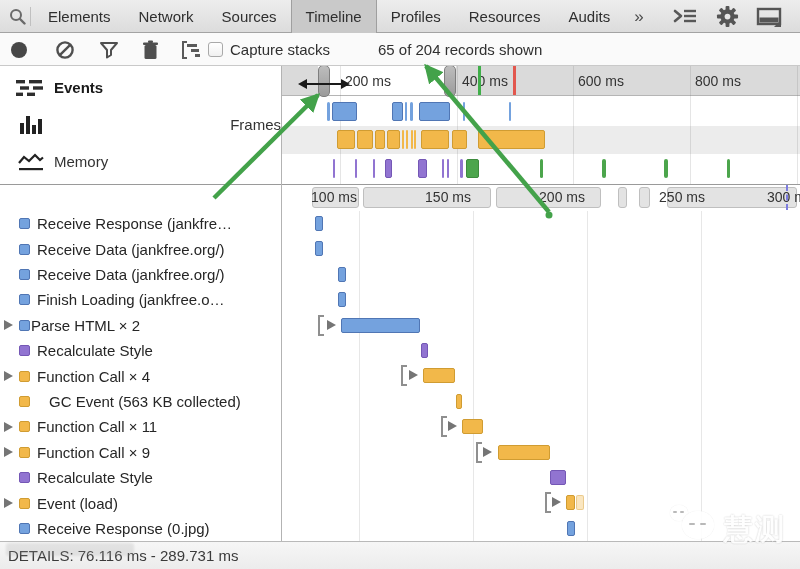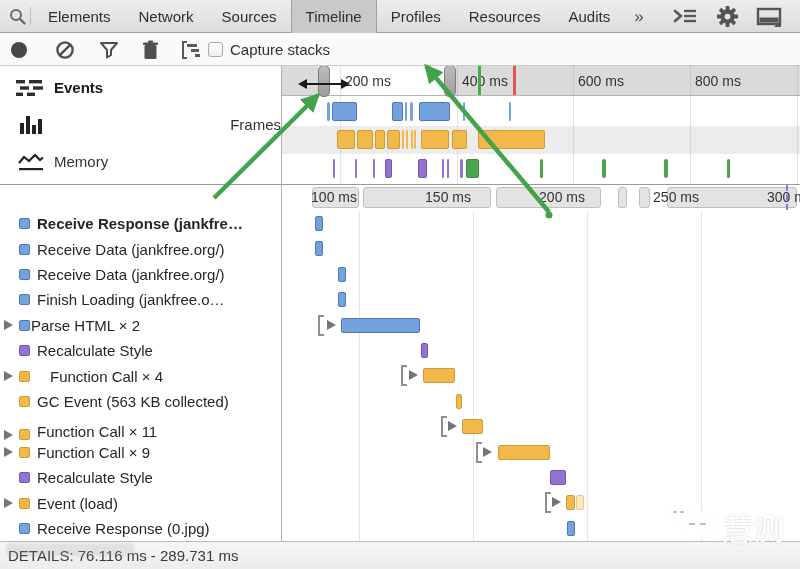--- a/index.html
+++ b/index.html
@@ -164,20 +164,21 @@
     <div class="abs" style="left:181px;top:8px;">
       <svg width="26" height="18" viewBox="0 0 26 18">
         <path d="M6,1 L2,1 L2,17 L6,17" fill="none" stroke="#5a5a5a" stroke-width="2"></path>
         <rect x="6" y="3" width="10" height="3" fill="#5a5a5a"></rect>
         <rect x="10" y="8" width="8" height="3" fill="#5a5a5a"></rect>
         <rect x="14" y="13" width="5" height="3" fill="#5a5a5a"></rect>
       </svg>
     </div>
     <div class="abs checkbox" style="left:208px;top:42px;top:9px;"></div>
     <div class="abs tool-label" style="left:230px;top:0;">Capture stacks</div>
+    <div class="abs tool-label" style="left:378px;top:0;">65 of 204 records shown</div>
   </div>
 
   <div class="abs side-indicator"></div>
   <div class="abs" id="mode-list" style="left:0;top:66px;width:281px;height:119px;background:#fff;">
       <div class="mode-item" style="position: absolute; left: 0px; top: 3px; width: 281px; height: 37px;">
         <span style="margin-left: 15px; width: 32px; display: flex; justify-content: center;">
           <svg width="30" height="18" viewBox="0 0 30 18">
             <rect x="0" y="1" width="9" height="3.4" fill="#2e2e2e"></rect>
             <rect x="13" y="1" width="13" height="3.4" fill="#2e2e2e"></rect>
             <rect x="4" y="7.3" width="9" height="3.4" fill="#2e2e2e"></rect>
@@ -204,21 +205,21 @@
           <svg width="26" height="19" viewBox="0 0 26 19">
             <polyline points="1,11 6,5 11,9 17,3 22,8 25,5.5" fill="none" stroke="#222" stroke-width="2.2"></polyline>
             <rect x="1" y="16" width="24" height="2.2" fill="#222"></rect>
           </svg>
         </span>
         <span class="mode-label" style="margin-left: 7px;">Memory</span>
       </div>
     </div>
 
   <div class="abs" id="records-list" style="left:0;top:211px;width:281px;height:330px;background:#fff;overflow:hidden;">
-      <div class="record-row" style="position: absolute; left: 0px; top: 0px; width: 281px; height: 25.4px; font-weight: bold;">
+      <div class="record-row" style="position: absolute; left: 0px; top: 0px; width: 281px; height: 25.4px;">
         <span class="sq" style="background: rgb(116, 162, 222); border: 1px solid rgb(80, 118, 180); margin-left: 19px;"></span>
         <span class="record-label" style="margin-left: 7px;">Receive Response (jankfre…</span>
       </div>
       <div class="record-row" style="position: absolute; left: 0px; top: 25.4px; width: 281px; height: 25.4px;">
         <span class="sq" style="background: rgb(116, 162, 222); border: 1px solid rgb(80, 118, 180); margin-left: 19px;"></span>
         <span class="record-label" style="margin-left: 7px;">Receive Data (jankfree.org/)</span>
       </div>
       <div class="record-row" style="position: absolute; left: 0px; top: 50.8px; width: 281px; height: 25.4px;">
         <span class="sq" style="background: rgb(116, 162, 222); border: 1px solid rgb(80, 118, 180); margin-left: 19px;"></span>
         <span class="record-label" style="margin-left: 7px;">Receive Data (jankfree.org/)</span>
@@ -232,27 +233,27 @@
         <span class="sq" style="background: rgb(116, 162, 222); border: 1px solid rgb(80, 118, 180); margin-left: 6px;"></span>
         <span class="record-label" style="margin-left: 1px;">Parse HTML × 2</span>
       </div>
       <div class="record-row" style="position: absolute; left: 0px; top: 127px; width: 281px; height: 25.4px;">
         <span class="sq" style="background: rgb(145, 116, 209); border: 1px solid rgb(116, 87, 181); margin-left: 19px;"></span>
         <span class="record-label" style="margin-left: 7px;">Recalculate Style</span>
       </div>
       <div class="record-row" style="position: absolute; left: 0px; top: 152.4px; width: 281px; height: 25.4px;">
         <span class="tri" style="margin-left: 4px;"></span>
         <span class="sq" style="background: rgb(242, 184, 74); border: 1px solid rgb(208, 156, 50); margin-left: 6px;"></span>
-        <span class="record-label" style="margin-left: 20px;">Function Call × 4</span>
+        <span class="record-label" style="margin-left: 7px;">Function Call × 4</span>
       </div>
       <div class="record-row" style="position: absolute; left: 0px; top: 177.8px; width: 281px; height: 25.4px;">
         <span class="sq" style="background: rgb(242, 184, 74); border: 1px solid rgb(208, 156, 50); margin-left: 19px;"></span>
-        <span class="record-label" style="margin-left: 7px;">GC Event (563 KB collected)</span>
-      </div>
-      <div class="record-row" style="position: absolute; left: 0px; top: 203.2px; width: 281px; height: 25.4px; align-items: flex-end;">
+        <span class="record-label" style="margin-left: 19px;">GC Event (563 KB collected)</span>
+      </div>
+      <div class="record-row" style="position: absolute; left: 0px; top: 203.2px; width: 281px; height: 25.4px;">
         <span class="tri" style="margin-left: 4px;"></span>
         <span class="sq" style="background: rgb(242, 184, 74); border: 1px solid rgb(208, 156, 50); margin-left: 6px;"></span>
         <span class="record-label" style="margin-left: 7px;">Function Call × 11</span>
       </div>
       <div class="record-row" style="position: absolute; left: 0px; top: 228.6px; width: 281px; height: 25.4px;">
         <span class="tri" style="margin-left: 4px;"></span>
         <span class="sq" style="background: rgb(242, 184, 74); border: 1px solid rgb(208, 156, 50); margin-left: 6px;"></span>
         <span class="record-label" style="margin-left: 7px;">Function Call × 9</span>
       </div>
       <div class="record-row" style="position: absolute; left: 0px; top: 254px; width: 281px; height: 25.4px;">
@@ -332,21 +333,21 @@
   <div class="abs" id="main-ruler" style="left:282px;top:185px;width:518px;height:26px;background:#fff;overflow:hidden;">
       <div class="framebar" style="position: absolute; left: 30px; top: 2px; width: 47px; height: 21px;"></div>
       <div class="framebar" style="position: absolute; left: 81px; top: 2px; width: 128px; height: 21px;"></div>
       <div class="framebar" style="position: absolute; left: 214px; top: 2px; width: 105px; height: 21px;"></div>
       <div class="framebar" style="position: absolute; left: 336px; top: 2px; width: 9px; height: 21px;"></div>
       <div class="framebar" style="position: absolute; left: 357px; top: 2px; width: 11px; height: 21px;"></div>
       <div class="framebar" style="position: absolute; left: 385px; top: 2px; width: 130px; height: 21px;"></div>
       <div class="mr-label abs" style="top: 4px; right: 443px;">100 ms</div>
       <div class="mr-label abs" style="top: 4px; right: 329px;">150 ms</div>
       <div class="mr-label abs" style="top: 4px; right: 215px;">200 ms</div>
-      <div class="mr-label abs" style="top: 4px; right: 101px;">250 ms</div>
+      <div class="mr-label abs" style="top: 4px; right: 95px;">250 ms</div>
       <div class="mr-label abs" style="top: 4px; left: 485px;">300 ms</div>
       <div class="event-line" style="position: absolute; left: 504px; top: 0px; width: 0px; height: 25px;"></div>
     </div>
   <div class="abs" id="main-chart" style="left:282px;top:211px;width:518px;height:330px;background:#fff;overflow:hidden;">
       <div style="position: absolute; left: 77px; top: 0px; width: 1px; height: 330px; background: rgb(231, 231, 231);"></div>
       <div style="position: absolute; left: 191px; top: 0px; width: 1px; height: 330px; background: rgb(231, 231, 231);"></div>
       <div style="position: absolute; left: 305px; top: 0px; width: 1px; height: 330px; background: rgb(231, 231, 231);"></div>
       <div style="position: absolute; left: 419px; top: 0px; width: 1px; height: 330px; background: rgb(231, 231, 231);"></div>
       <div class="bar" style="position: absolute; left: 33px; top: 5px; width: 8px; height: 15px; background: rgb(116, 162, 222); border: 1px solid rgb(80, 118, 180);"></div>
       <div class="bar" style="position: absolute; left: 33px; top: 30.4px; width: 8px; height: 15px; background: rgb(116, 162, 222); border: 1px solid rgb(80, 118, 180);"></div>

